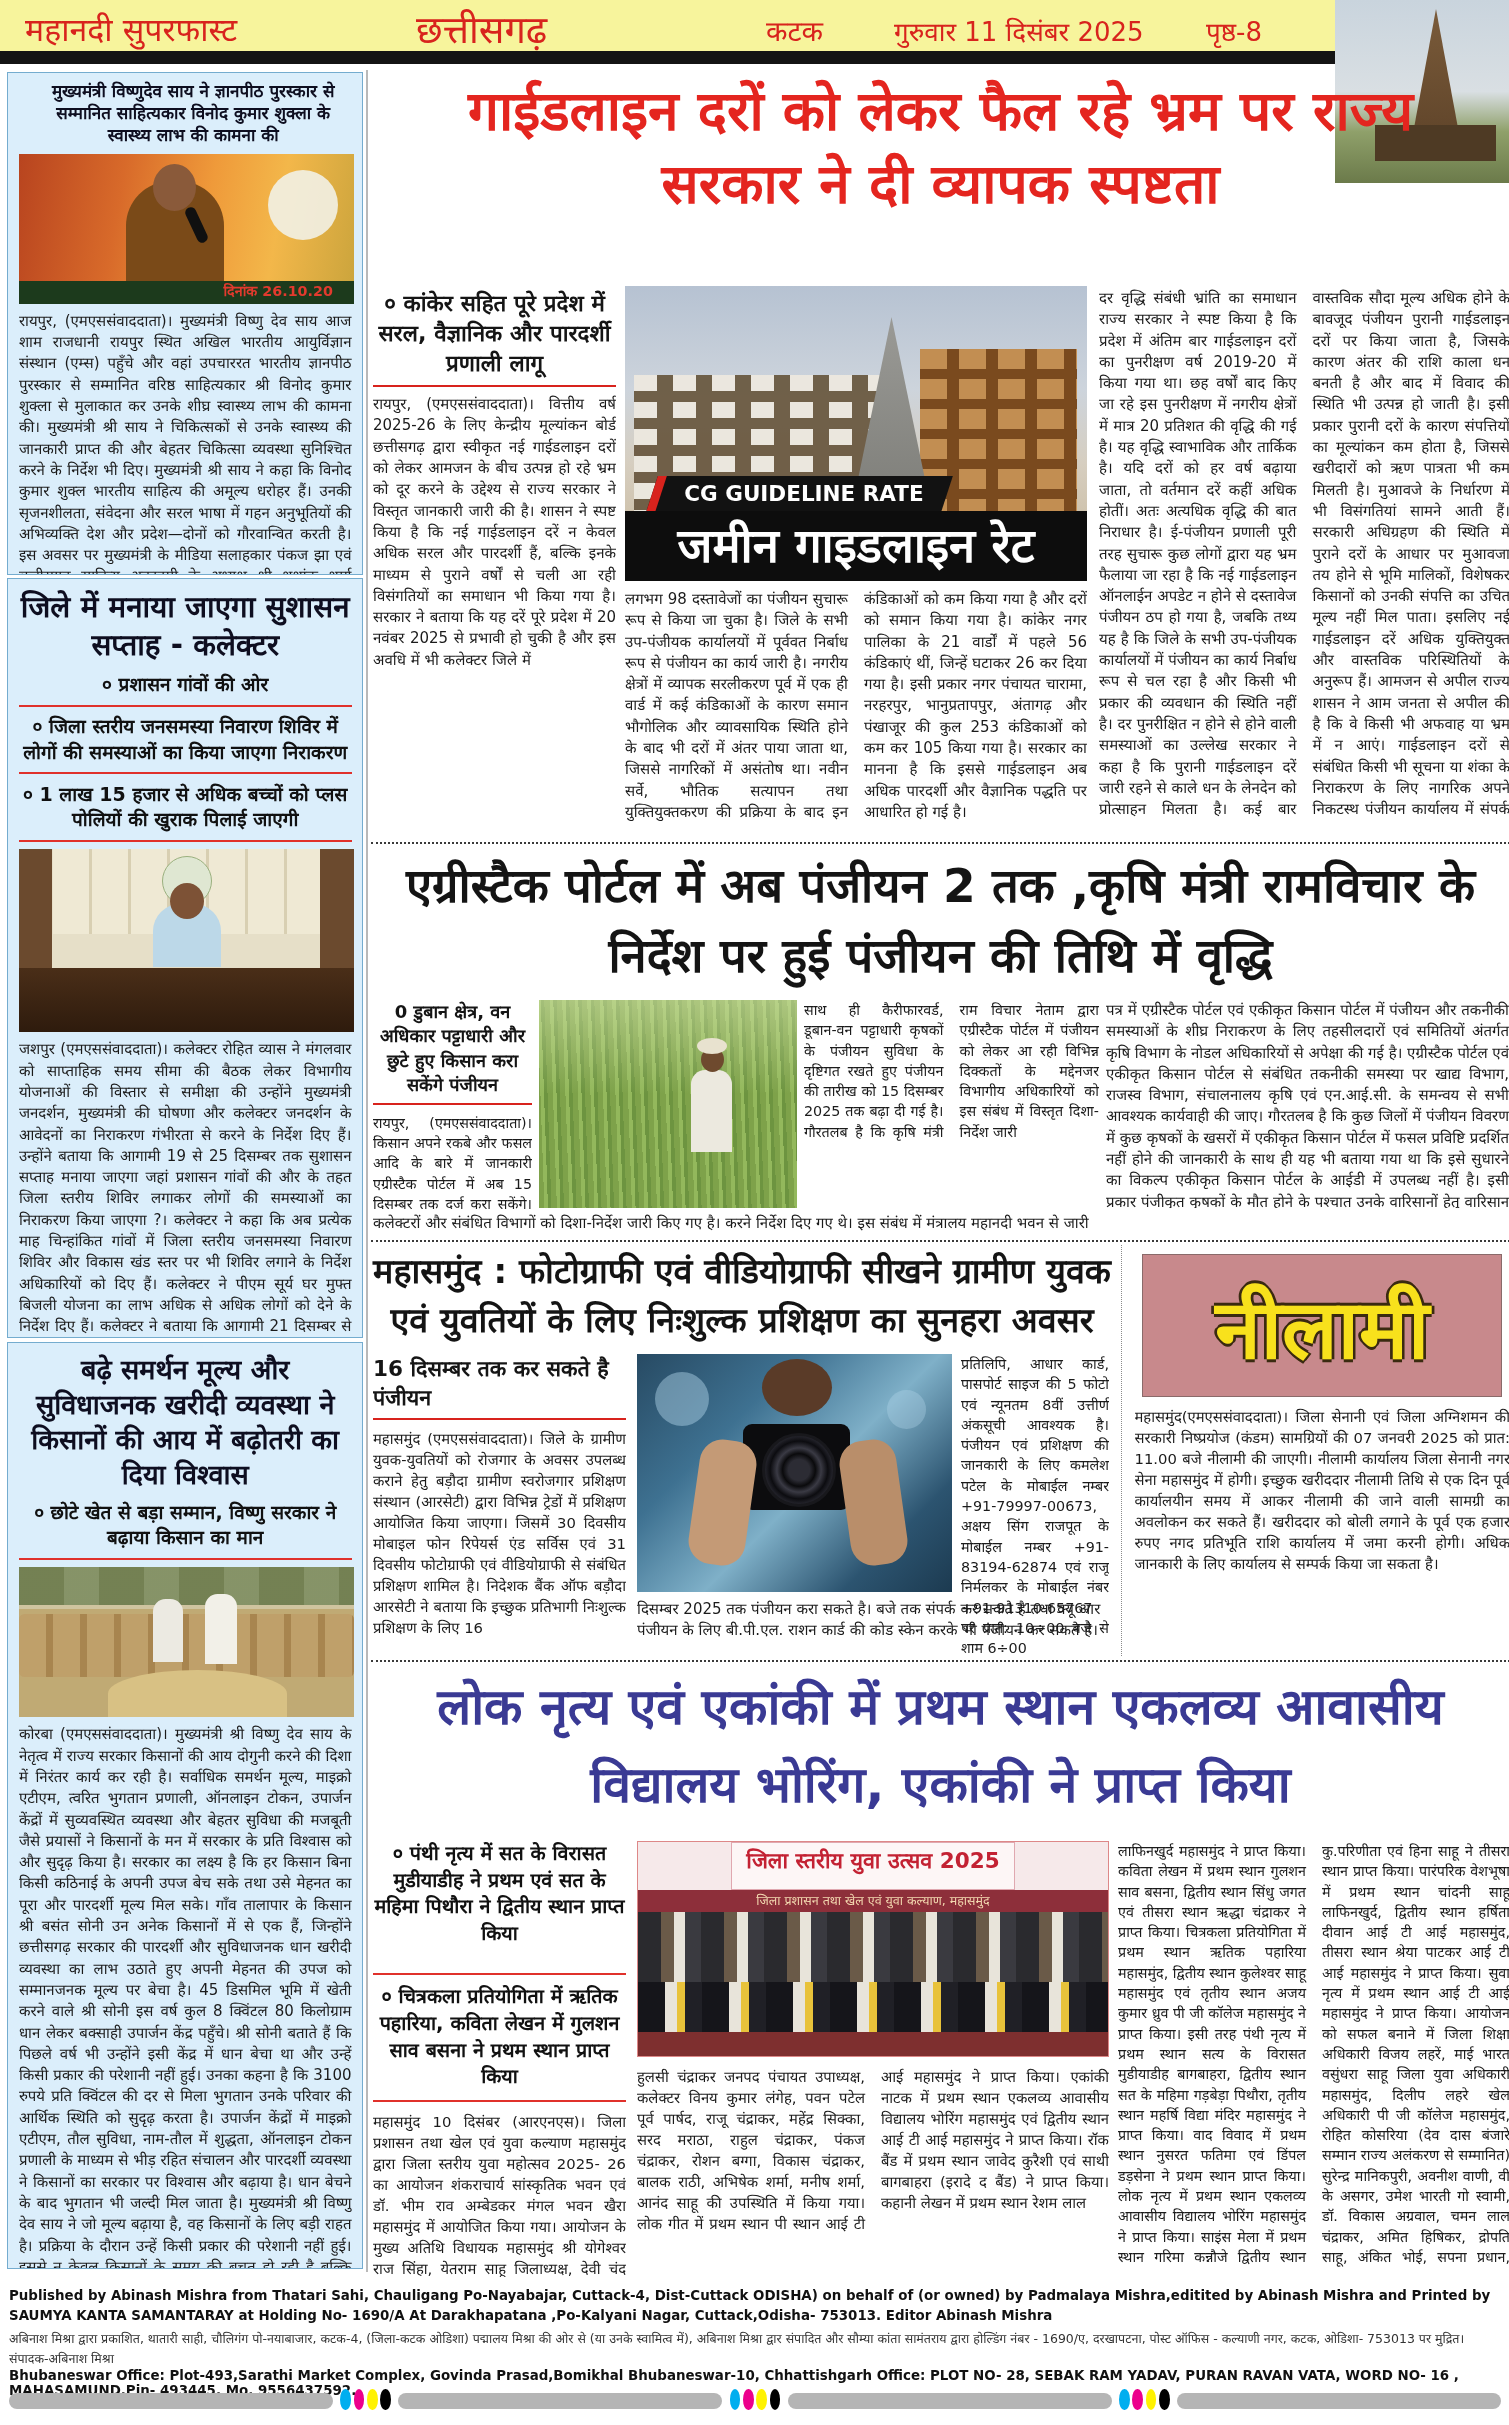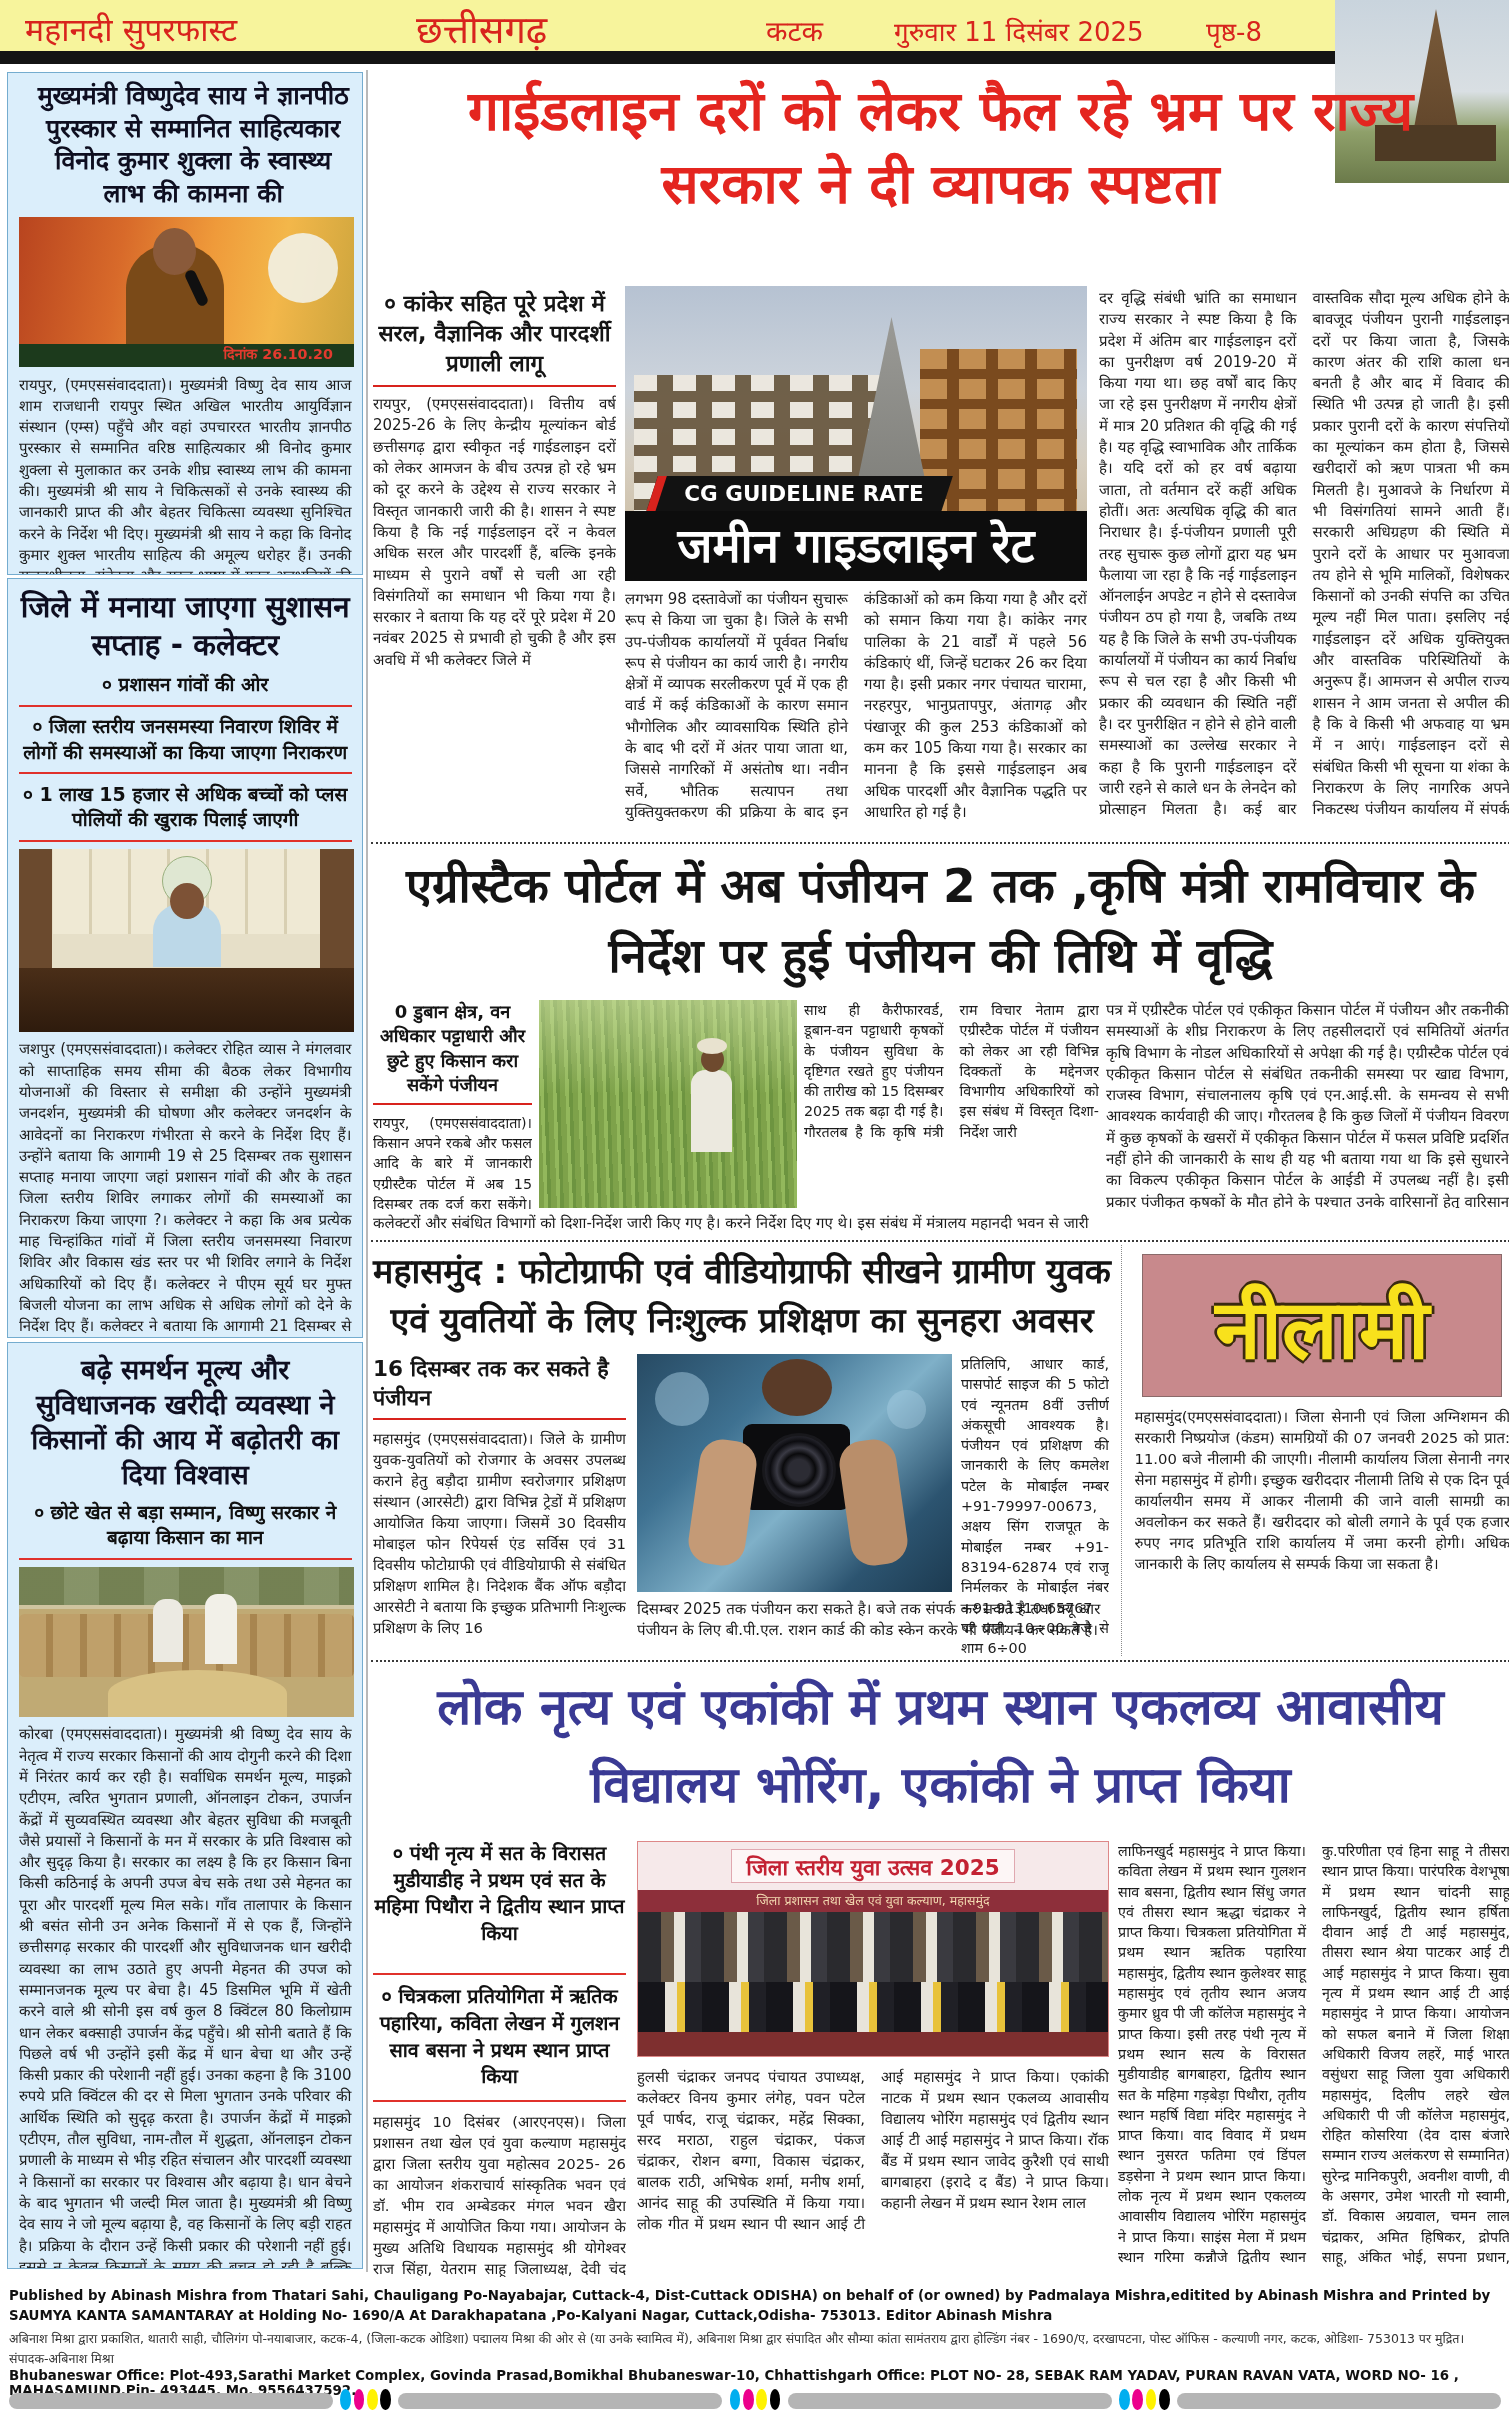--- a/index.html
+++ b/index.html
@@ -40,21 +40,21 @@
   </div>
   <div class="abs" style="left:0;top:51px;width:1510px;height:12.5px;background:#141414;"></div>
   <div class="photo" style="left:1335px;top:0;width:174px;height:183px;background:linear-gradient(#c9d4dd 0%,#d9dfe3 50%,#8fa06a 72%,#6b7a4a 100%);">
     <div class="abs" style="left:63px;top:9px;width:76px;height:148px;background:linear-gradient(#7a5b3a,#5d4228);clip-path:polygon(50% 0,86% 100%,14% 100%);"></div>
     <div class="abs" style="left:40px;top:125px;width:121px;height:36px;background:#4e3a24;"></div>
   </div>
 
   <div class="abs" style="left:366px;top:70px;width:1.8px;height:2202px;background:#b9b9b9;"></div>
 
   <div class="lblock" style="top:72px;height:503px;">
-    <div class="lhead" style="font-size:25px;margin-top:1.8px;margin-left:16px;">मुख्यमंत्री विष्णुदेव साय ने ज्ञानपीठ पुरस्कार से सम्मानित साहित्यकार विनोद कुमार शुक्ला के स्वास्थ्य लाभ की कामना की</div>
+    <div class="lhead" style="font-size:17px;margin-top:1.8px;margin-left:16px;">मुख्यमंत्री विष्णुदेव साय ने ज्ञानपीठ पुरस्कार से सम्मानित साहित्यकार विनोद कुमार शुक्ला के स्वास्थ्य लाभ की कामना की</div>
     <div class="photo" style="position:relative;width:335px;height:150px;margin-top:7.2px;background:linear-gradient(100deg,#b8441f,#d86a2a 30%,#ef9a3a 55%,#f3b74a 75%,#caa43c);">
       <div class="abs" style="right:16px;top:16px;width:70px;height:70px;border-radius:50%;background:#f2f1e6;opacity:.9;"></div>
       <div class="abs" style="left:107px;top:27px;width:98px;height:123px;background:#7a4a18;border-radius:45px 45px 0 0;"></div>
       <div class="abs" style="left:134px;top:10.7px;width:43px;height:47px;border-radius:50%;background:#8a5a3a;"></div>
       <div class="abs" style="left:172px;top:52px;width:10.7px;height:38px;background:#101010;transform:rotate(-25deg);border-radius:5.4px;"></div>
       <div class="abs" style="left:0;bottom:0;width:100%;height:23px;background:#1c3a1c;color:#e23a2e;font-weight:bold;font-size:14.3px;text-align:right;padding-right:21px;box-sizing:border-box;">दिनांक 26.10.20</div>
     </div>
     <div class="body-text" style="height:322px;margin-top:7.2px;">रायपुर, (एमएससंवाददाता)। मुख्यमंत्री विष्णु देव साय आज शाम राजधानी रायपुर स्थित अखिल भारतीय आयुर्विज्ञान संस्थान (एम्स) पहुँचे और वहां उपचाररत भारतीय ज्ञानपीठ पुरस्कार से सम्मानित वरिष्ठ साहित्यकार श्री विनोद कुमार शुक्ला से मुलाकात कर उनके शीघ्र स्वास्थ्य लाभ की कामना की। मुख्यमंत्री श्री साय ने चिकित्सकों से उनके स्वास्थ्य की जानकारी प्राप्त की और बेहतर चिकित्सा व्यवस्था सुनिश्चित करने के निर्देश भी दिए। मुख्यमंत्री श्री साय ने कहा कि विनोद कुमार शुक्ल भारतीय साहित्य की अमूल्य धरोहर हैं। उनकी सृजनशीलता, संवेदना और सरल भाषा में गहन अनुभूतियों की अभिव्यक्ति देश और प्रदेश—दोनों को गौरवान्वित करती है। इस अवसर पर मुख्यमंत्री के मीडिया सलाहकार पंकज झा एवं छत्तीसगढ़ साहित्य अकादमी के अध्यक्ष श्री शशांक शर्मा उपस्थित थे।</div>
   </div>
 
@@ -177,21 +177,21 @@
     <div>विद्यालय भोरिंग, एकांकी ने प्राप्त किया</div>
   </div>
 
   <div class="abs" style="left:373px;top:1841px;width:253px;height:436px;overflow:hidden;">
     <div class="bullet red-rule" style="font-size:19.7px;padding-bottom:26px;">० पंथी नृत्य में सत के विरासत मुडीयाडीह ने प्रथम एवं सत के महिमा पिथौरा ने द्वितीय स्थान प्राप्त किया</div>
     <div class="bullet red-rule" style="font-size:19.7px;padding:9px 0;">० चित्रकला प्रतियोगिता में ऋतिक पहारिया, कविता लेखन में गुलशन साव बसना ने प्रथम स्थान प्राप्त किया</div>
     <div class="body-text" style="height:215px;margin-top:9px;font-size:14.8px;">महासमुंद 10 दिसंबर (आरएनएस)। जिला प्रशासन तथा खेल एवं युवा कल्याण महासमुंद द्वारा जिला स्तरीय युवा महोत्सव 2025- 26 का आयोजन शंकराचार्य सांस्कृतिक भवन एवं डॉ. भीम राव अम्बेडकर मंगल भवन खैरा महासमुंद में आयोजित किया गया। आयोजन के मुख्य अतिथि विधायक महासमुंद श्री योगेश्वर राज सिंहा, येतराम साहू जिलाध्यक्ष, देवी चंद राठी उपाध्यक्ष नगर पालिका परिषद महासमुंद, श्रीमती</div>
   </div>
 
   <div class="photo" style="left:637px;top:1841px;width:472px;height:216px;border:1.8px solid #d88;box-sizing:border-box;background:#caa;">
-    <div style="width:100%;height:48px;background:#f6e9ea;display:flex;align-items:center;justify-content:center;">
+    <div style="width:100%;height:48px;background:#f6e9ea;display:flex;justify-content:center;">
       <span style="color:#c32233;font-weight:bold;font-size:21.5px;background:#fdf6f6;padding:1.8px 14.3px;border:0.9px solid #e0a8b0;">जिला स्तरीय युवा उत्सव 2025</span>
     </div>
     <div style="width:100%;height:21.5px;background:#8d2f3a;display:flex;align-items:center;justify-content:center;">
       <span style="color:#f3d9b0;font-size:12.5px;">जिला प्रशासन तथा खेल एवं युवा कल्याण, महासमुंद</span>
     </div>
     <div style="width:100%;height:70px;background:repeating-linear-gradient(90deg,#2a2a2e 0 23px,#6a5a48 23px 36px,#e8e4da 36px 47px,#3a3a40 47px 63px);"></div>
     <div style="width:100%;height:50px;background:repeating-linear-gradient(90deg,#15151a 0 27px,#e8e4da 27px 39px,#e8c23a 39px 47px,#202026 47px 64px);"></div>
     <div style="width:100%;height:27px;background:#7e2f2f;"></div>
   </div>
 

